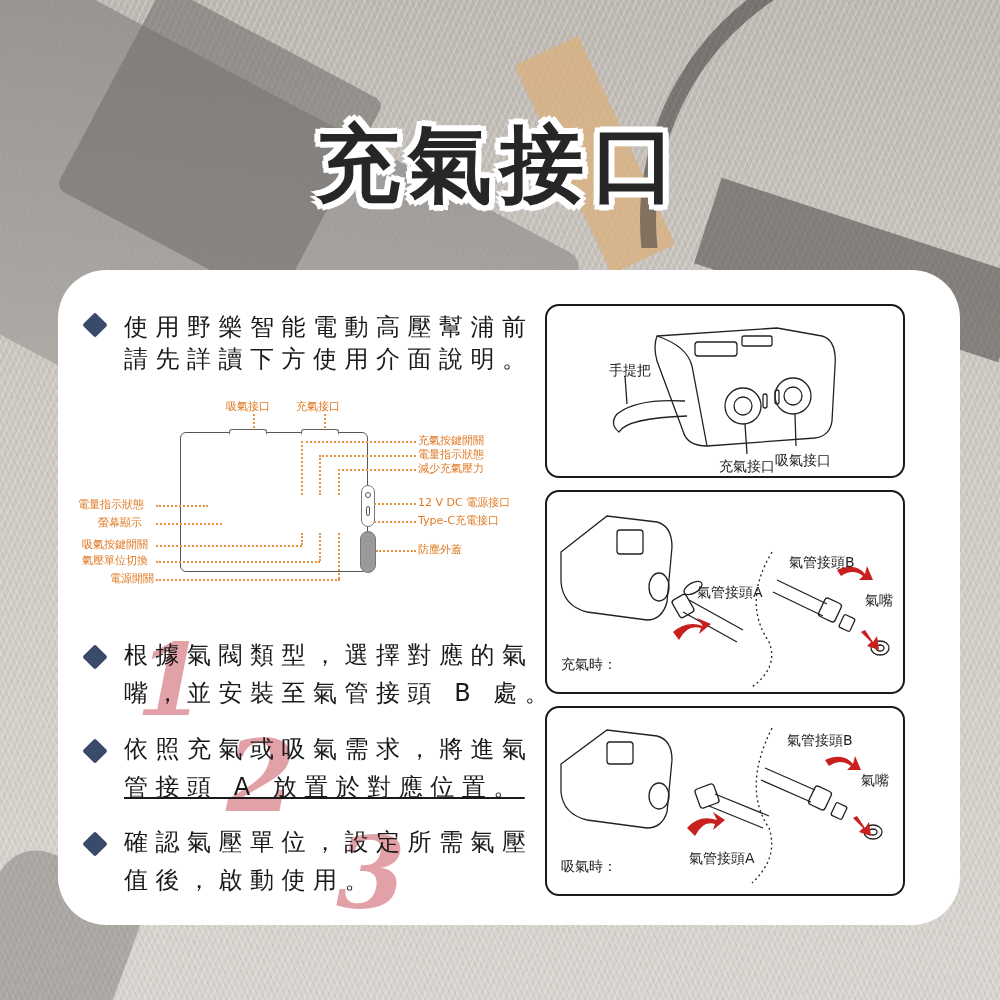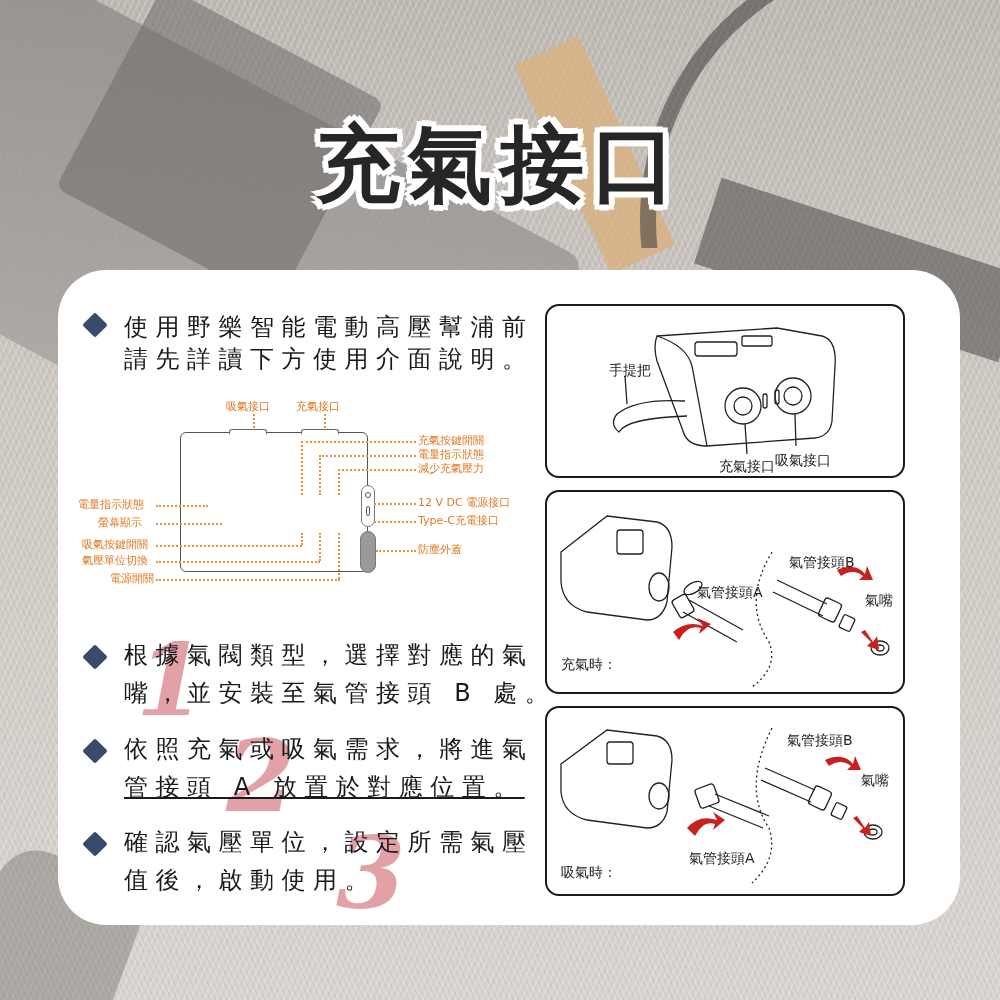--- a/index.html
+++ b/index.html
@@ -277,16 +277,16 @@
       </g>
       <g fill="#c8201e">
         <path d="M140 120 Q152 106 170 112 L166 104 L178 112 L166 122 L168 116 Q156 112 148 128 Z"></path>
         <path d="M278 52 Q296 44 306 56 L308 48 L314 62 L300 62 L304 58 Q294 50 282 58 Z"></path>
         <path d="M310 108 L318 120 L322 114 L324 128 L312 124 L316 120 L306 110 Z"></path>
       </g>
     </svg>
     <div class="ill-label" style="left:142px; top:142px;">氣管接頭A</div>
     <div class="ill-label" style="left:240px; top:24px;">氣管接頭B</div>
     <div class="ill-label" style="left:314px; top:64px;">氣嘴</div>
-    <div class="ill-caption" style="top:156px;">吸氣時：</div>
+    <div class="ill-caption" style="top:150px;">吸氣時：</div>
   </div>
 
 </div>
 
 </body></html>

